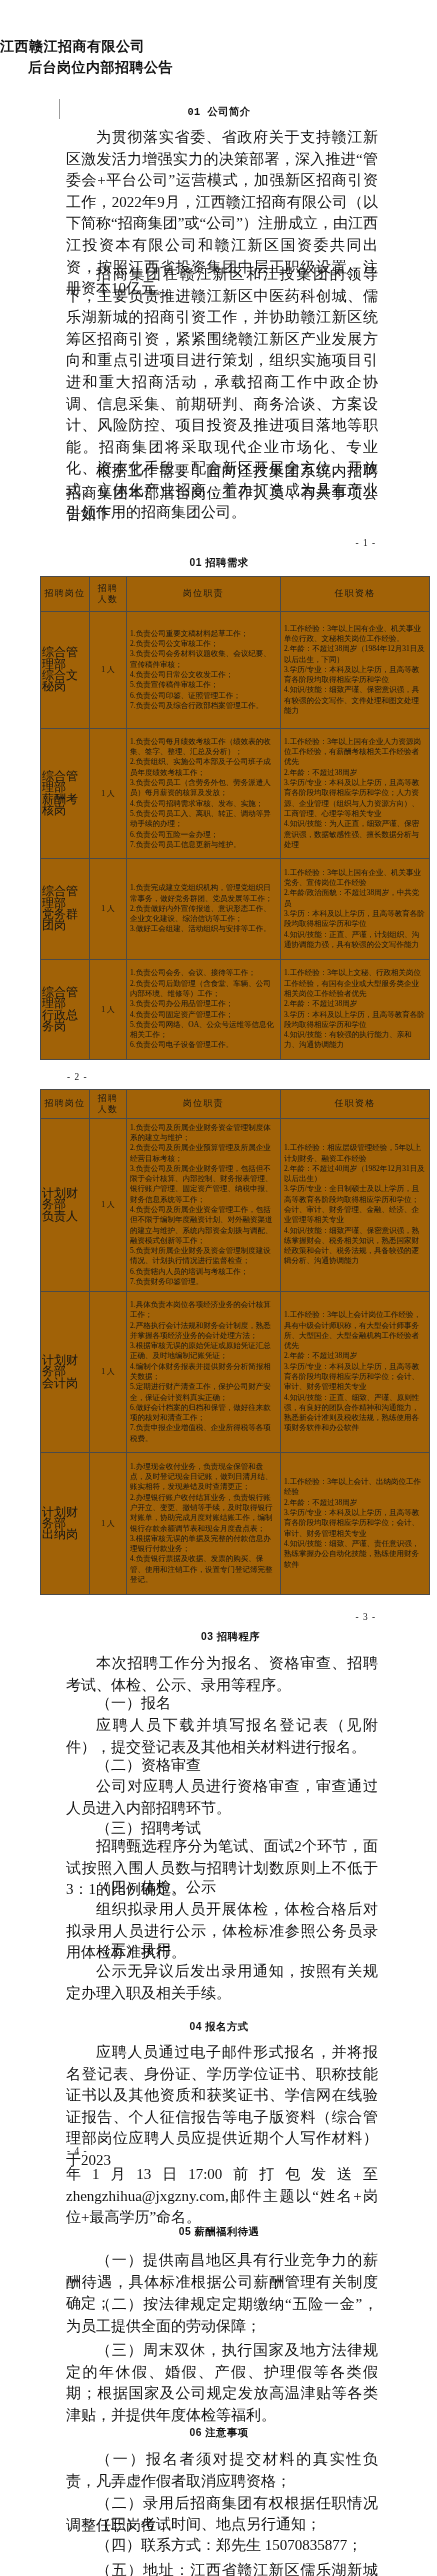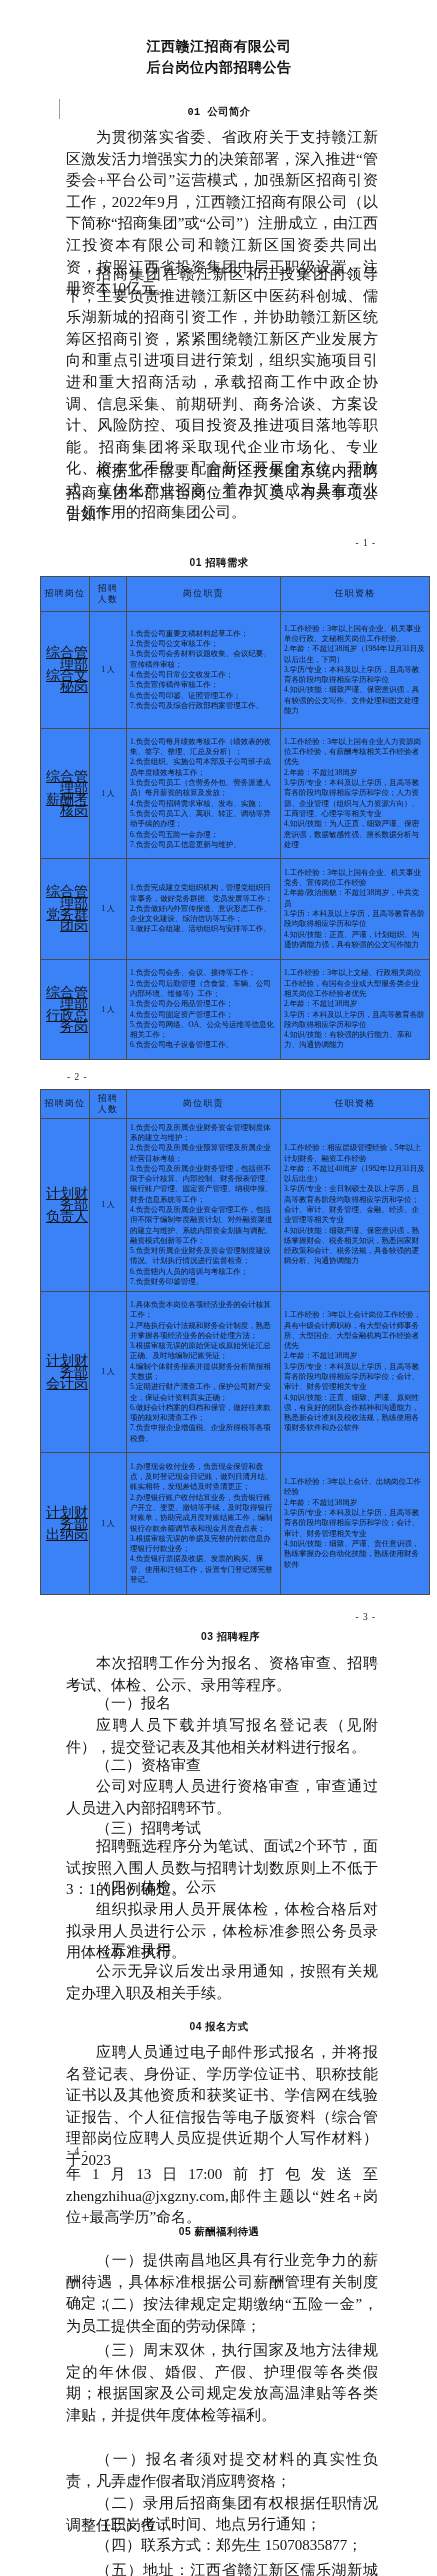--- a/index.html
+++ b/index.html
@@ -5,21 +5,21 @@
   html,body{margin:0;padding:0;background:#e9e9e9;}
   #page{
     position:relative;
     width:438px;height:2726px;
     background:#ffffff;
     overflow:hidden;
     font-family:"Liberation Serif","DejaVu Serif",serif;
     color:#141414;
   }
   .doc-title{
-    position:absolute;left:0;right:0;text-align:center;
+    position:absolute;left:0;right:0;
     font-size:14px;font-weight:bold;line-height:20.6px;letter-spacing:0.5px;
     font-family:"Liberation Serif","DejaVu Serif",serif;
   }
   .sec-heading{
     position:absolute;left:0;right:0;text-align:center;
     font-size:10.3px;font-weight:bold;letter-spacing:0.5px;
     font-family:"Liberation Sans","DejaVu Sans",sans-serif;
   }
   .para{
     position:absolute;left:66px;width:312px;
@@ -32,54 +32,53 @@
     font-size:9.3px;letter-spacing:1px;color:#1a1a1a;
   }
   .pm-right{text-align:right;}
   .pm-left{text-align:left;}
   .margin-bar{
     position:absolute;left:59px;top:99px;width:1px;height:20px;
     background:#9c9c9c;
   }
   table.tbl{
     position:absolute;left:40px;width:388px;
-    border-collapse:collapse;table-layout:fixed;background:#3b82f6;
+    border-collapse:collapse;table-layout:fixed;background:#a16207;
   }
   #table1{top:576px;height:484px;}
   #table2{top:1089px;height:505px;}
   .tbl th,.tbl td{border:0.5px solid #4a4a4a;vertical-align:middle;overflow:hidden;}
   .tbl th{
     font-size:8.8px;font-weight:normal;letter-spacing:1.5px;text-align:center;
     line-height:11.3px;white-space:pre-line;
   }
   td.pos{
-    font-size:14px;text-align:right;white-space:pre-line;line-height:11.3px;
+    font-size:12px;text-align:left;white-space:pre-line;line-height:11.3px;
     padding:1px;
-    text-decoration:underline;
   }
   td.cnt{font-size:7.7px;text-align:center;padding:1px;}
   td.txt{
     font-size:7.5px;line-height:10.3px;text-align:left;
     padding:2.1px 3.1px;white-space:pre-line;
   }
   
   #table1 tr.h{height:35px;} #table1 tr.r0{height:117px;}
   #table1 tr.r1{height:130px;} #table1 tr.r2{height:101px;}
   #table1 tr.r3{height:100px;}
   
   #table2 tr.h{height:29px;} #table2 tr.r0{height:173px;}
   #table2 tr.r1{height:161px;} #table2 tr.r2{height:142px;}
 </style>
 </head>
 <body>
 
 <div id="page">
 
   <div class="doc-title" style="top:37px;">江西赣江招商有限公司</div>
-  <div class="doc-title" style="top:58px;">后台岗位内部招聘公告</div>
+  <div class="doc-title" style="top:58px;padding-left:28px;">后台岗位内部招聘公告</div>
 
   <div class="margin-bar"></div>
 
   <div class="sec-heading" style="top:105px;font-family:Liberation Mono, monospace;">01 公司简介</div>
   <div class="para" style="top:127px;">为贯彻落实省委、省政府关于支持赣江新区激发活力增强实力的决策部署，深入推进“管委会+平台公司”运营模式，加强新区招商引资工作，2022年9月，江西赣江招商有限公司（以下简称“招商集团”或“公司”）注册成立，由江西江投资本有限公司和赣江新区国资委共同出资，按照江西省投资集团中层正职级设置，注册资本10亿元。</div>
   <div class="para" style="top:264px;">招商集团在赣江新区和江投集团的领导下，主要负责推进赣江新区中医药科创城、儒乐湖新城的招商引资工作，并协助赣江新区统筹区招商引资，紧紧围绕赣江新区产业发展方向和重点引进项目进行策划，组织实施项目引进和重大招商活动，承载招商工作中政企协调、信息采集、前期研判、商务洽谈、方案设计、风险防控、项目投资及推进项目落地等职能。招商集团将采取现代企业市场化、专业化、资本化手段，配合新区开展全方位、开放式、立体化产业招商，着力打造成为具有产业引领作用的招商集团公司。</div>
   <div class="para" style="top:461px;">根据工作需要，面向江投集团系统内招聘招商集团本部后台岗位工作人员，有关事项公告如下：</div>
 
   <div class="pagemark pm-right" style="top:538px;">- 1 -</div>
 
@@ -252,20 +251,21 @@
 
   <div class="pagemark pm-left" style="top:2146px;">- 4 -</div>
 
   <div class="para noindent" style="top:2164px;">年1月13日17:00前打包发送至zhengzhihua@jxgzny.com,邮件主题以“姓名+岗位+最高学历”命名。</div>
 
   <div class="sec-heading" style="top:2225px;">05 薪酬福利待遇</div>
   <div class="para" style="top:2250px;">（一）提供南昌地区具有行业竞争力的薪酬待遇，具体标准根据公司薪酬管理有关制度确定；</div>
   <div class="para" style="top:2294px;">（二）按法律规定定期缴纳“五险一金”，为员工提供全面的劳动保障；</div>
   <div class="para" style="top:2340px;">（三）周末双休，执行国家及地方法律规定的年休假、婚假、产假、护理假等各类假期；根据国家及公司规定发放高温津贴等各类津贴，并提供年度体检等福利。</div>
 
+  <div class="sec-heading" style="top:2426px;">06 注意事项</div>
   <div class="para" style="top:2449px;">（一）报名者须对提交材料的真实性负责，凡弄虚作假者取消应聘资格；</div>
   <div class="para" style="top:2514px;">（三）考试时间、地点另行通知；</div>
   <div class="para" style="top:2493px;">（二）录用后招商集团有权根据任职情况调整任职岗位；</div>
   <div class="para" style="top:2535px;">（四）联系方式：郑先生 15070835877；</div>
   <div class="para" style="top:2560px;">（五）地址：江西省赣江新区儒乐湖新城金云东路儒乐星镇A2栋赣江招商集团。</div>
 
 </div>
 
 
 </body></html>

